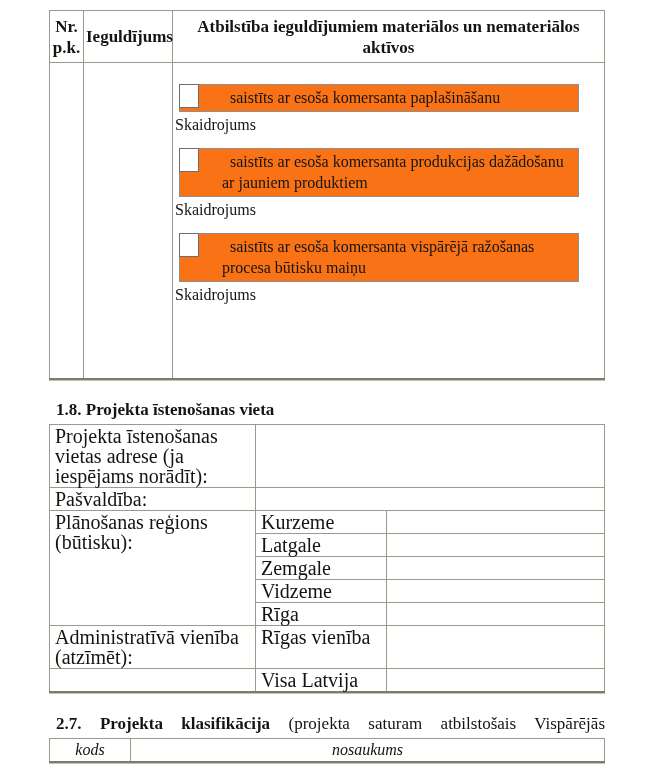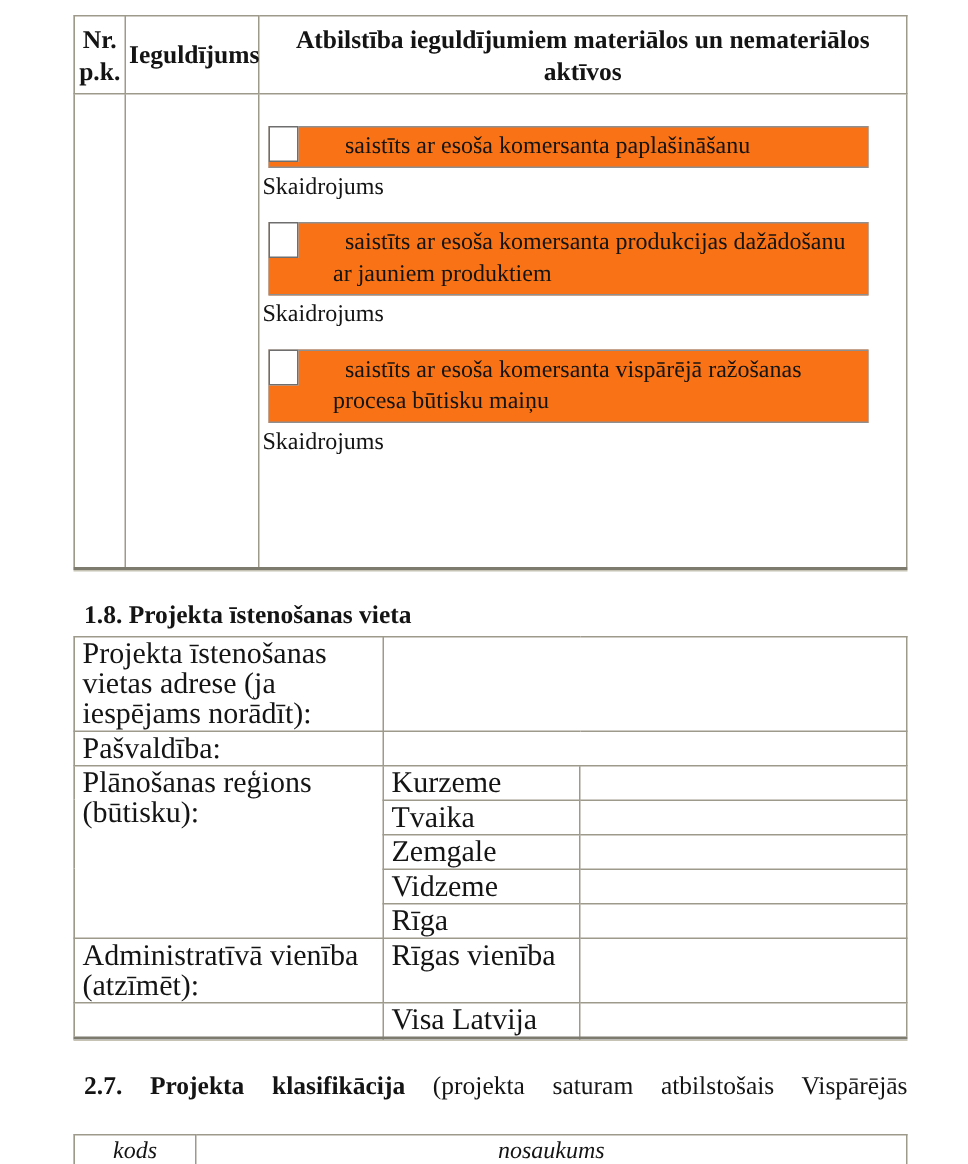--- a/index.html
+++ b/index.html
@@ -32,21 +32,21 @@
   }
   .opt-label { display: block; text-indent: 8px; }
   .checkbox {
     position: absolute; left: -1px; top: -1px;
     width: 20px; height: 24px; border: 1px solid #6e6e6e; background: #fff;
   }
   .skaidrojums { margin: 1px 0 13px 1px; line-height: 21px; }
 
   
   .h-sec { font-weight: bold; font-size: 17px; margin: 19px 0 4px 7px; line-height: 21px; }
-  .h27 { font-size: 17px; margin: 20px 2px 22px 7px; width: 549px; line-height: 21px; }
+  .h27 { font-size: 17px; margin: 20px 2px 4px 7px; width: 549px; line-height: 21px; }
   .h27 .line1 { text-align: justify; text-align-last: justify; }
   .h27 .b { font-weight: bold; }
 
   
   .t2 td { padding: 1px 2px 1px 5px; vertical-align: top; line-height: 20px; font-size: 20px; }
   .t2 tr.r1 td { height: 42px; }
   .t2 tr.r21 td { height: 21px; }
   .t2 tr.radm td { height: 42px; }
 
   
@@ -120,21 +120,21 @@
     <tr class="r21">
       <td>Pašvaldība:</td>
       <td colspan="2"></td>
     </tr>
     <tr class="r21">
       <td rowspan="5">Plānošanas reģions (būtisku):</td>
       <td>Kurzeme</td>
       <td></td>
     </tr>
     <tr class="r21">
-      <td>Tvaika</td>
+      <td>Latgale</td>
       <td></td>
     </tr>
     <tr class="r21">
       <td>Zemgale</td>
       <td></td>
     </tr>
     <tr class="r21">
       <td>Vidzeme</td>
       <td></td>
     </tr>

